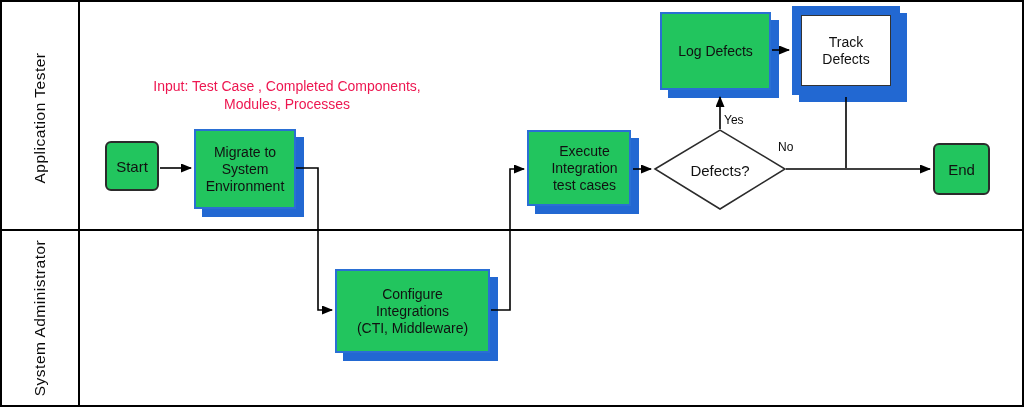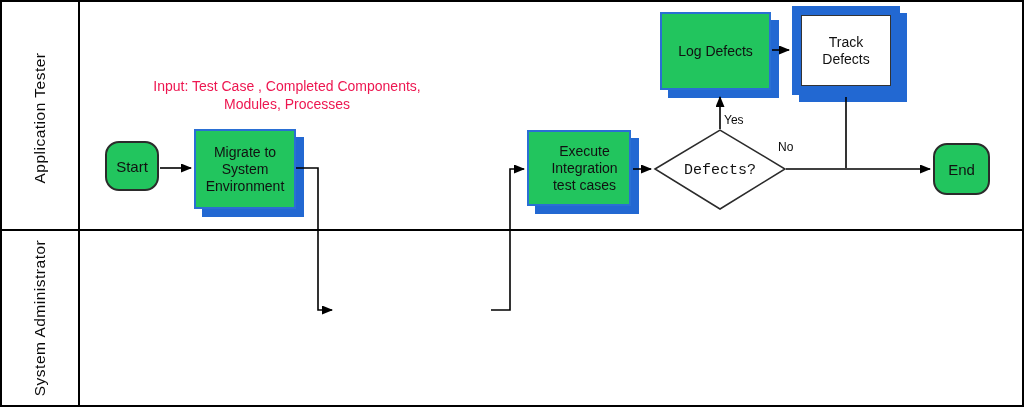--- a/index.html
+++ b/index.html
@@ -32,41 +32,41 @@
   svg.layer { position:absolute; left:0; top:0; z-index:1; pointer-events:none; }
   svg.layer.connectors { z-index:3; }
 
   
   .node {
     position:absolute; box-sizing:border-box; z-index:2;
     display:flex; align-items:center; justify-content:center;
     text-align:center; white-space:pre-line; background:#22c55e;
     font-size:14px; line-height:17px;
   }
-  .terminator { border:2px solid #2b2b2b; border-radius:14px; font-size:15px; }
+  .terminator { border:2px solid #2b2b2b; border-radius:6px; font-size:15px; }
   .process { border:2px solid #2a6fd4; box-shadow:8px 8px 0 0 #2268d2; }
 
   .n-start     { left:103px; top:139px; width:54px;  height:50px; }
   .n-migrate   { left:192px; top:127px; width:102px; height:80px; }
   .n-configure { left:333px; top:267px; width:155px; height:84px; }
   .n-execute   { left:525px; top:128px; width:104px; height:76px;padding-left:11px; }
   .n-log       { left:658px; top:10px;  width:111px; height:78px; }
   .n-end       { left:931px; top:141px; width:57px;  height:52px; }
 
   .n-track { left:790px; top:4px; width:108px; height:89px; background:#2268d2; box-shadow:7px 7px 0 0 #2268d2;padding-left:44px; }
   .track-inner {
     position:absolute; left:9px; top:9px; right:9px; bottom:9px;
     background:#fff; border:1px solid #333;
     display:flex; align-items:center; justify-content:center;
     text-align:center; white-space:pre-line;
   }
 
   .decision-label {
     position:absolute; left:653px; top:128px; width:130px; height:80px; z-index:4;
-    display:flex; align-items:center; justify-content:center; font-size:15px;font-family:Liberation Mono, monospace;
+    display:flex; align-items:center; justify-content:center; font-size:15px;
   }
   .edge-label { position:absolute; z-index:4; font-size:12px; color:#0a0a0a; }
   .edge-label.yes { left:722px; top:111px; }
   .edge-label.no  { left:776px; top:138px; }
 </style>
 </head>
 <body>
 
 <div class="canvas">
 
@@ -83,20 +83,25 @@
   <div class="node terminator n-start">
     <span>Start</span>
   </div>
 
   <div class="node process n-migrate">
     <span>Migrate to
 System
 Environment</span>
   </div>
 
+  <div class="node process n-configure">
+    <span>Configure
+Integrations
+(CTI, Middleware)</span>
+  </div>
 
   <div class="node process n-execute">
     <span>Execute
 Integration
 test cases</span>
   </div>
 
   <div class="node process n-log">
     <span>Log Defects</span>
   </div>

